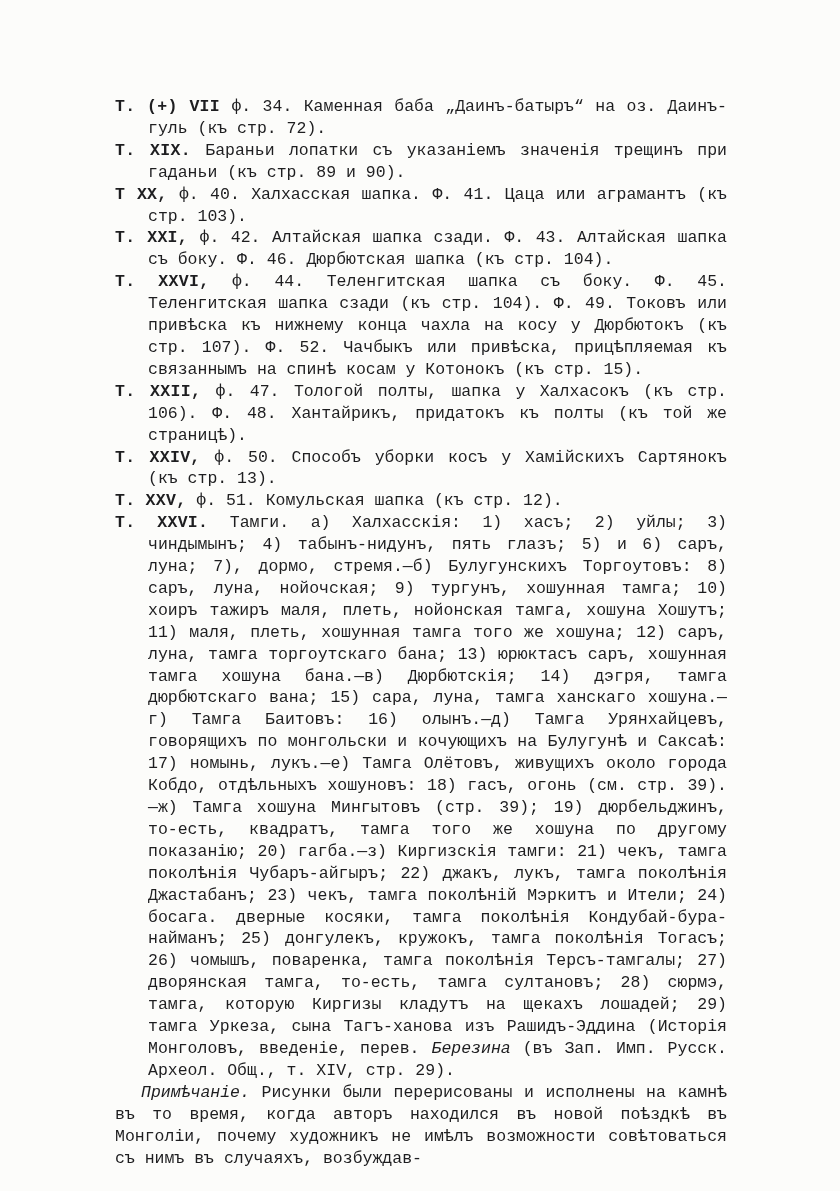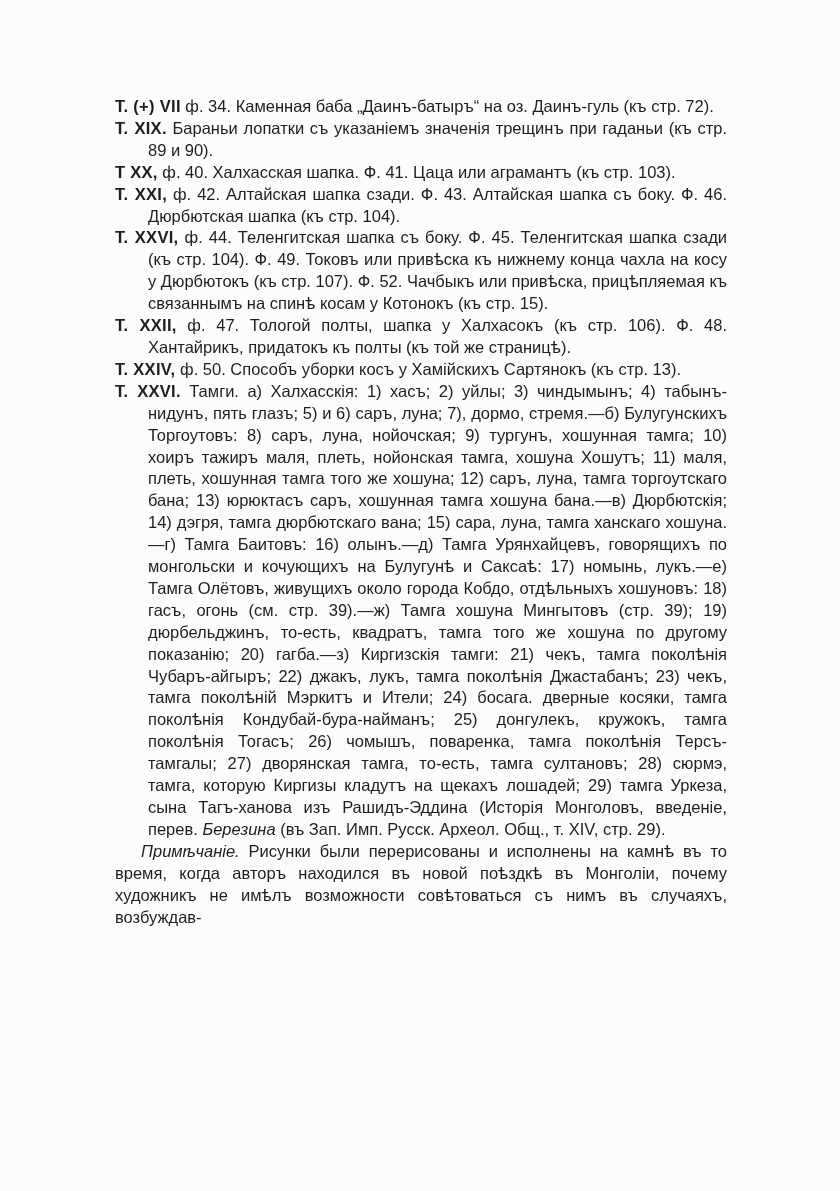--- a/index.html
+++ b/index.html
@@ -7,21 +7,21 @@
     padding: 0;
     background: #fbfbf9;
   }
   .page {
     position: relative;
     width: 840px;
     height: 1191px;
     box-sizing: border-box;
     background: #fcfcfa;
     padding: 96px 113px 40px 115px;
-    font-family: Liberation Sans, sans-serif;
+    font-family: Liberation Mono, monospace;
     font-size: 16.5px;
     line-height: 21.9px;
     color: #1e1e20;
     overflow: hidden;
   }
   p {
     margin: 0;
     text-align: justify;
   }
   .entry {
@@ -52,18 +52,19 @@
   <p class="entry"><span class="lbl">Т XX,</span><span> ф. 40. Халхасская шапка. Ф. 41. Цаца или аграмантъ (къ стр. 103).</span></p>
 
   <p class="entry"><span class="lbl">Т. XXI,</span><span> ф. 42. Алтайская шапка сзади. Ф. 43. Алтайская шапка съ боку. Ф. 46. Дюрбютская шапка (къ стр. 104).</span></p>
 
   <p class="entry"><span class="lbl">Т. XXVI,</span><span> ф. 44. Теленгитская шапка съ боку. Ф. 45. Теленгитская шапка сзади (къ стр. 104). Ф. 49. Токовъ или привѣска къ нижнему конца чахла на косу у Дюрбютокъ (къ стр. 107). Ф. 52. Чачбыкъ или привѣска, прицѣпляемая къ связаннымъ на спинѣ косам у Котонокъ (къ стр. 15).</span></p>
 
   <p class="entry"><span class="lbl">Т. XXII,</span><span> ф. 47. Тологой полты, шапка у Халхасокъ (къ стр. 106). Ф. 48. Хантайрикъ, придатокъ къ полты (къ той же страницѣ).</span></p>
 
   <p class="entry"><span class="lbl">Т. XXIV,</span><span> ф. 50. Способъ уборки косъ у Хамійскихъ Сартянокъ (къ стр. 13).</span></p>
 
+  <p class="entry"><span class="lbl">Т. XXV,</span><span> ф. 51. Комульская шапка (къ стр. 12).</span></p>
 
   <p class="entry"><span class="lbl">Т. XXVI.</span><span> Тамги. а) Халхасскія: 1) хасъ; 2) уйлы; 3) чиндымынъ; 4) табынъ-нидунъ, пять глазъ; 5) и 6) саръ, луна; 7), дормо, стремя.—б) Булугунскихъ Торгоутовъ: 8) саръ, луна, нойочская; 9) тургунъ, хошунная тамга; 10) хоиръ тажиръ маля, плеть, нойонская тамга, хошуна Хошутъ; 11) маля, плеть, хошунная тамга того же хошуна; 12) саръ, луна, тамга торгоутскаго бана; 13) юрюктасъ саръ, хошунная тамга хошуна бана.—в) Дюрбютскія; 14) дэгря, тамга дюрбютскаго вана; 15) сара, луна, тамга ханскаго хошуна.—г) Тамга Баитовъ: 16) олынъ.—д) Тамга Урянхайцевъ, говорящихъ по монгольски и кочующихъ на Булугунѣ и Саксаѣ: 17) номынь, лукъ.—е) Тамга Олётовъ, живущихъ около города Кобдо, отдѣльныхъ хошуновъ: 18) гасъ, огонь (см. стр. 39).—ж) Тамга хошуна Мингытовъ (стр. 39); 19) дюрбельджинъ, то-есть, квадратъ, тамга того же хошуна по другому показанію; 20) гагба.—з) Киргизскія тамги: 21) чекъ, тамга поколѣнія Чубаръ-айгыръ; 22) джакъ, лукъ, тамга поколѣнія Джастабанъ; 23) чекъ, тамга поколѣній Мэркитъ и Ители; 24) босага. дверные косяки, тамга поколѣнія Кондубай-бура-найманъ; 25) донгулекъ, кружокъ, тамга поколѣнія Тогасъ; 26) чомышъ, поваренка, тамга поколѣнія Терсъ-тамгалы; 27) дворянская тамга, то-есть, тамга султановъ; 28) сюрмэ, тамга, которую Киргизы кладутъ на щекахъ лошадей; 29) тамга Уркеза, сына Тагъ-ханова изъ Рашидъ-Эддина (Исторія Монголовъ, введеніе, перев. </span><em>Березина</em><span> (въ Зап. Имп. Русск. Археол. Общ., т. XIV, стр. 29).</span></p>
 
   <p class="note"><em>Примѣчаніе.</em><span> Рисунки были перерисованы и исполнены на камнѣ въ то время, когда авторъ находился въ новой поѣздкѣ въ Монголіи, почему художникъ не имѣлъ возможности совѣтоваться съ нимъ въ случаяхъ, возбуждав-</span></p>
 
 </div>
 
 </body></html>

